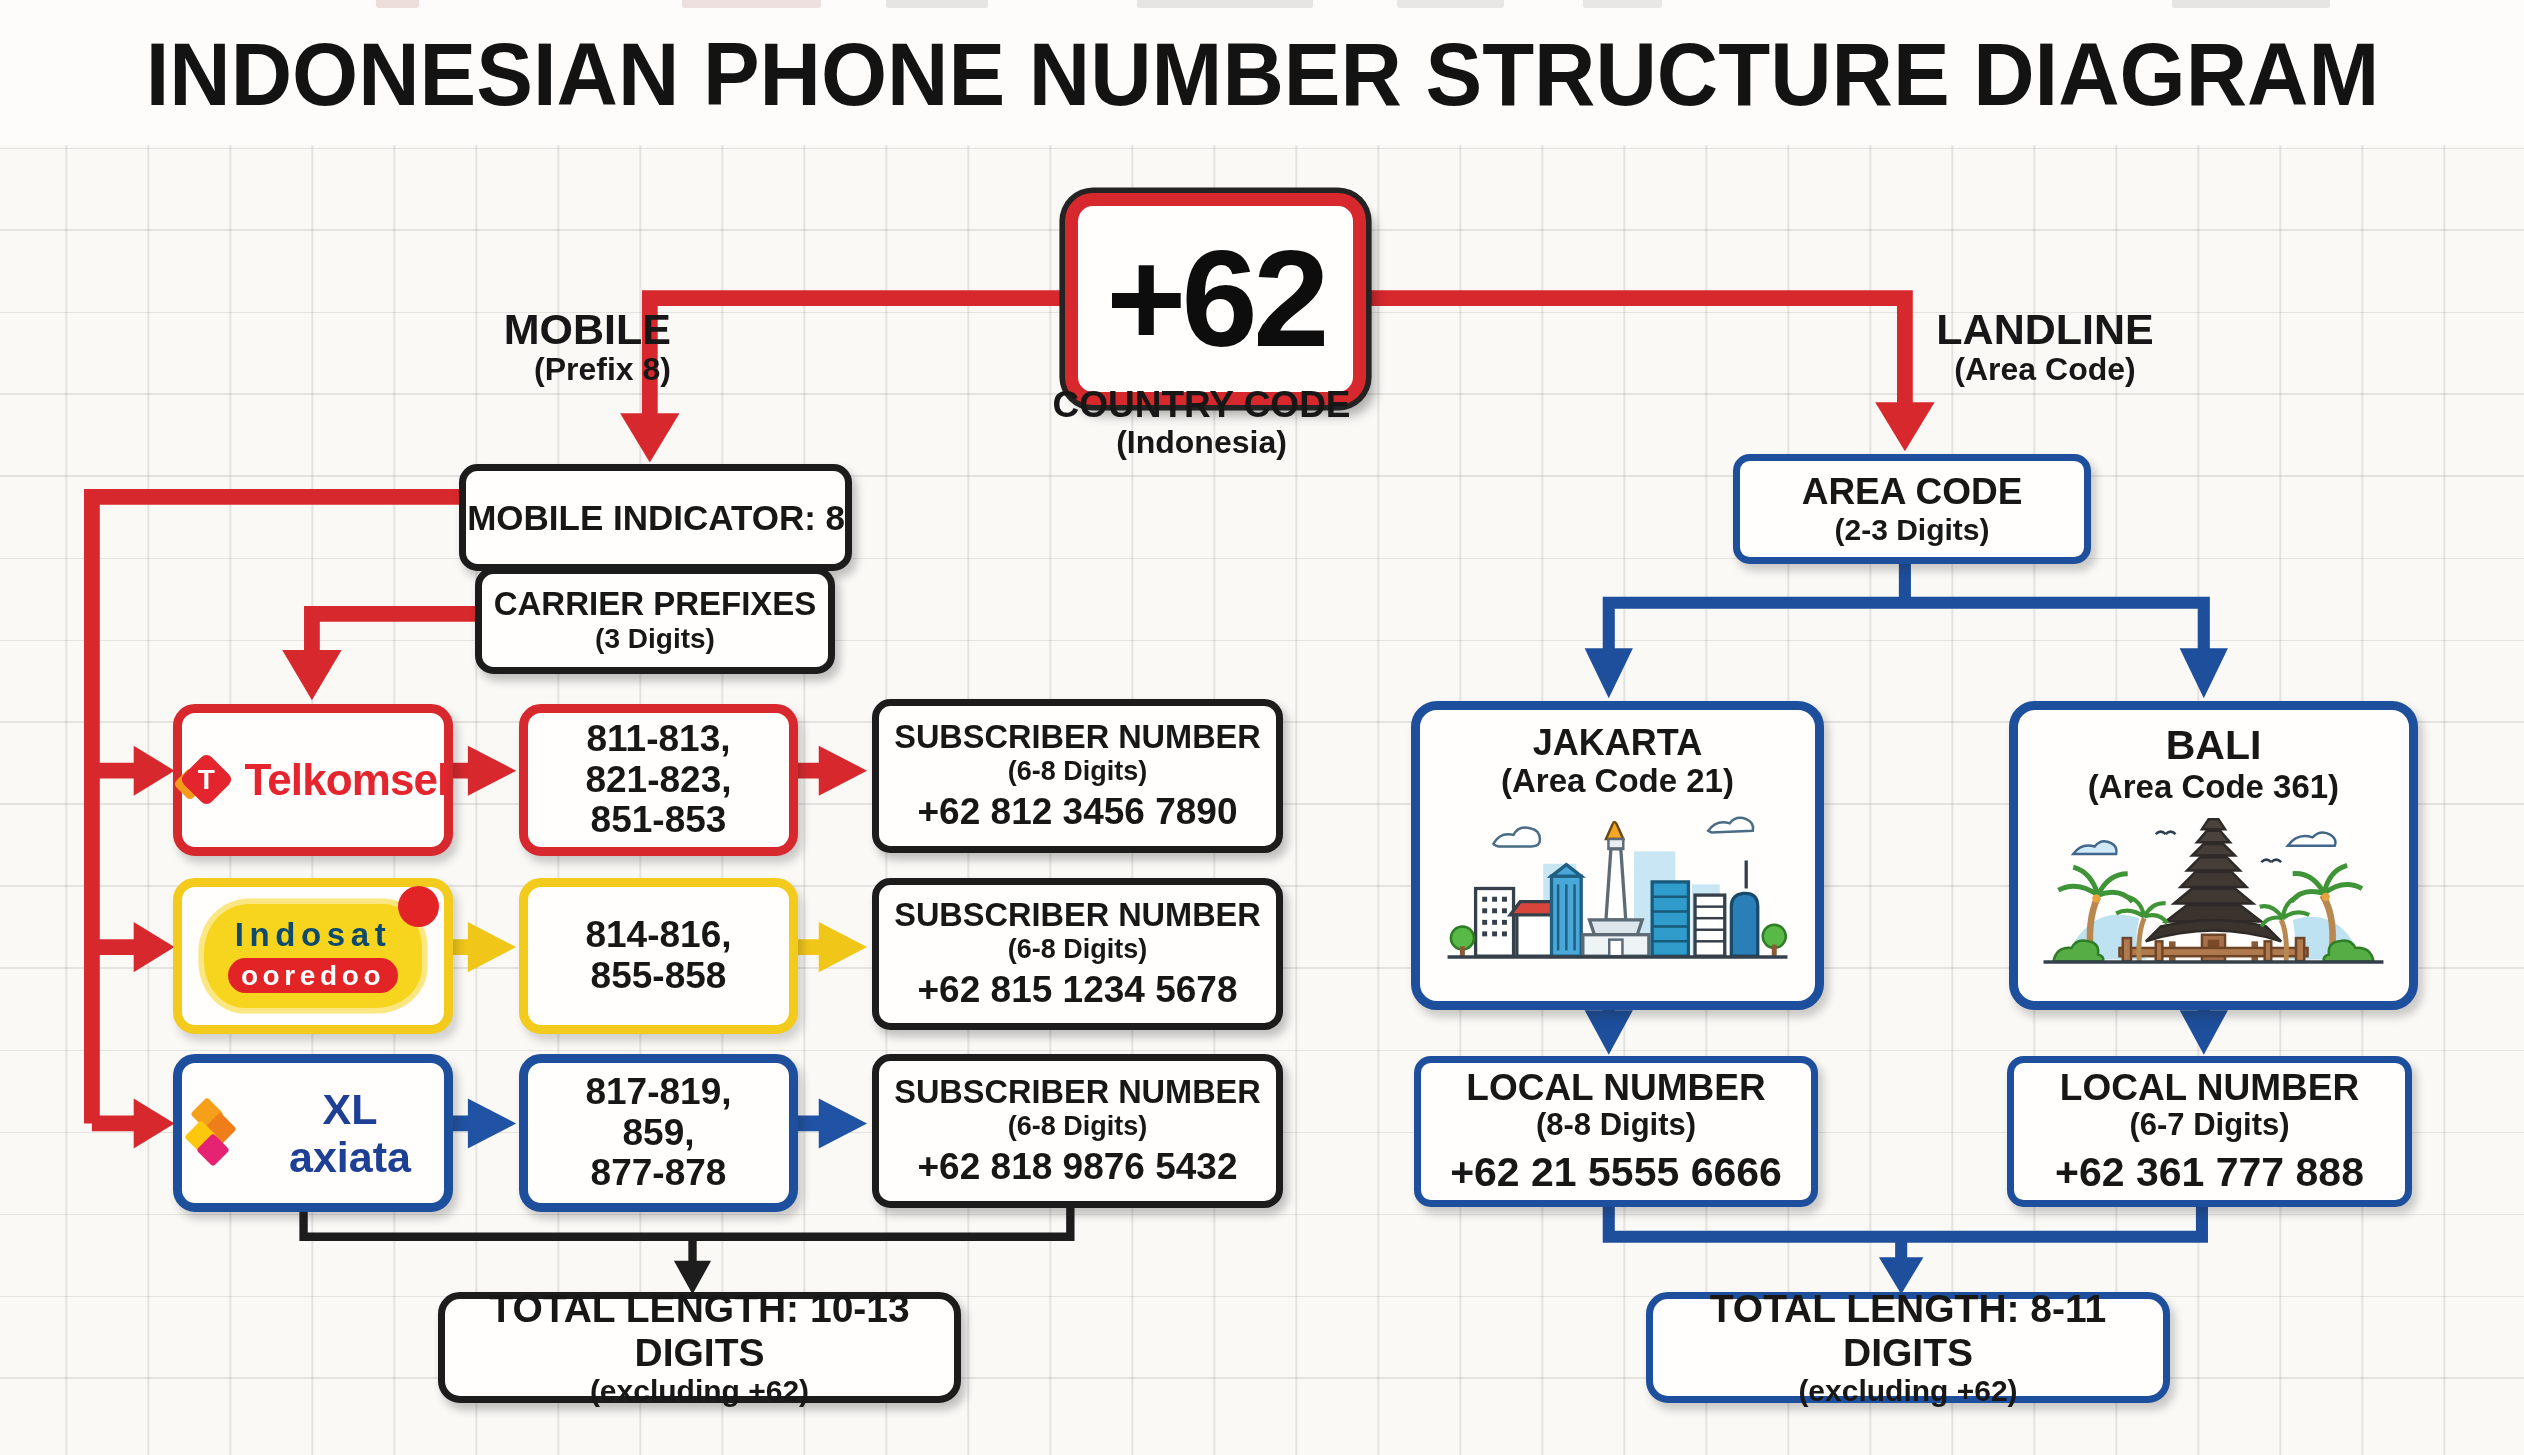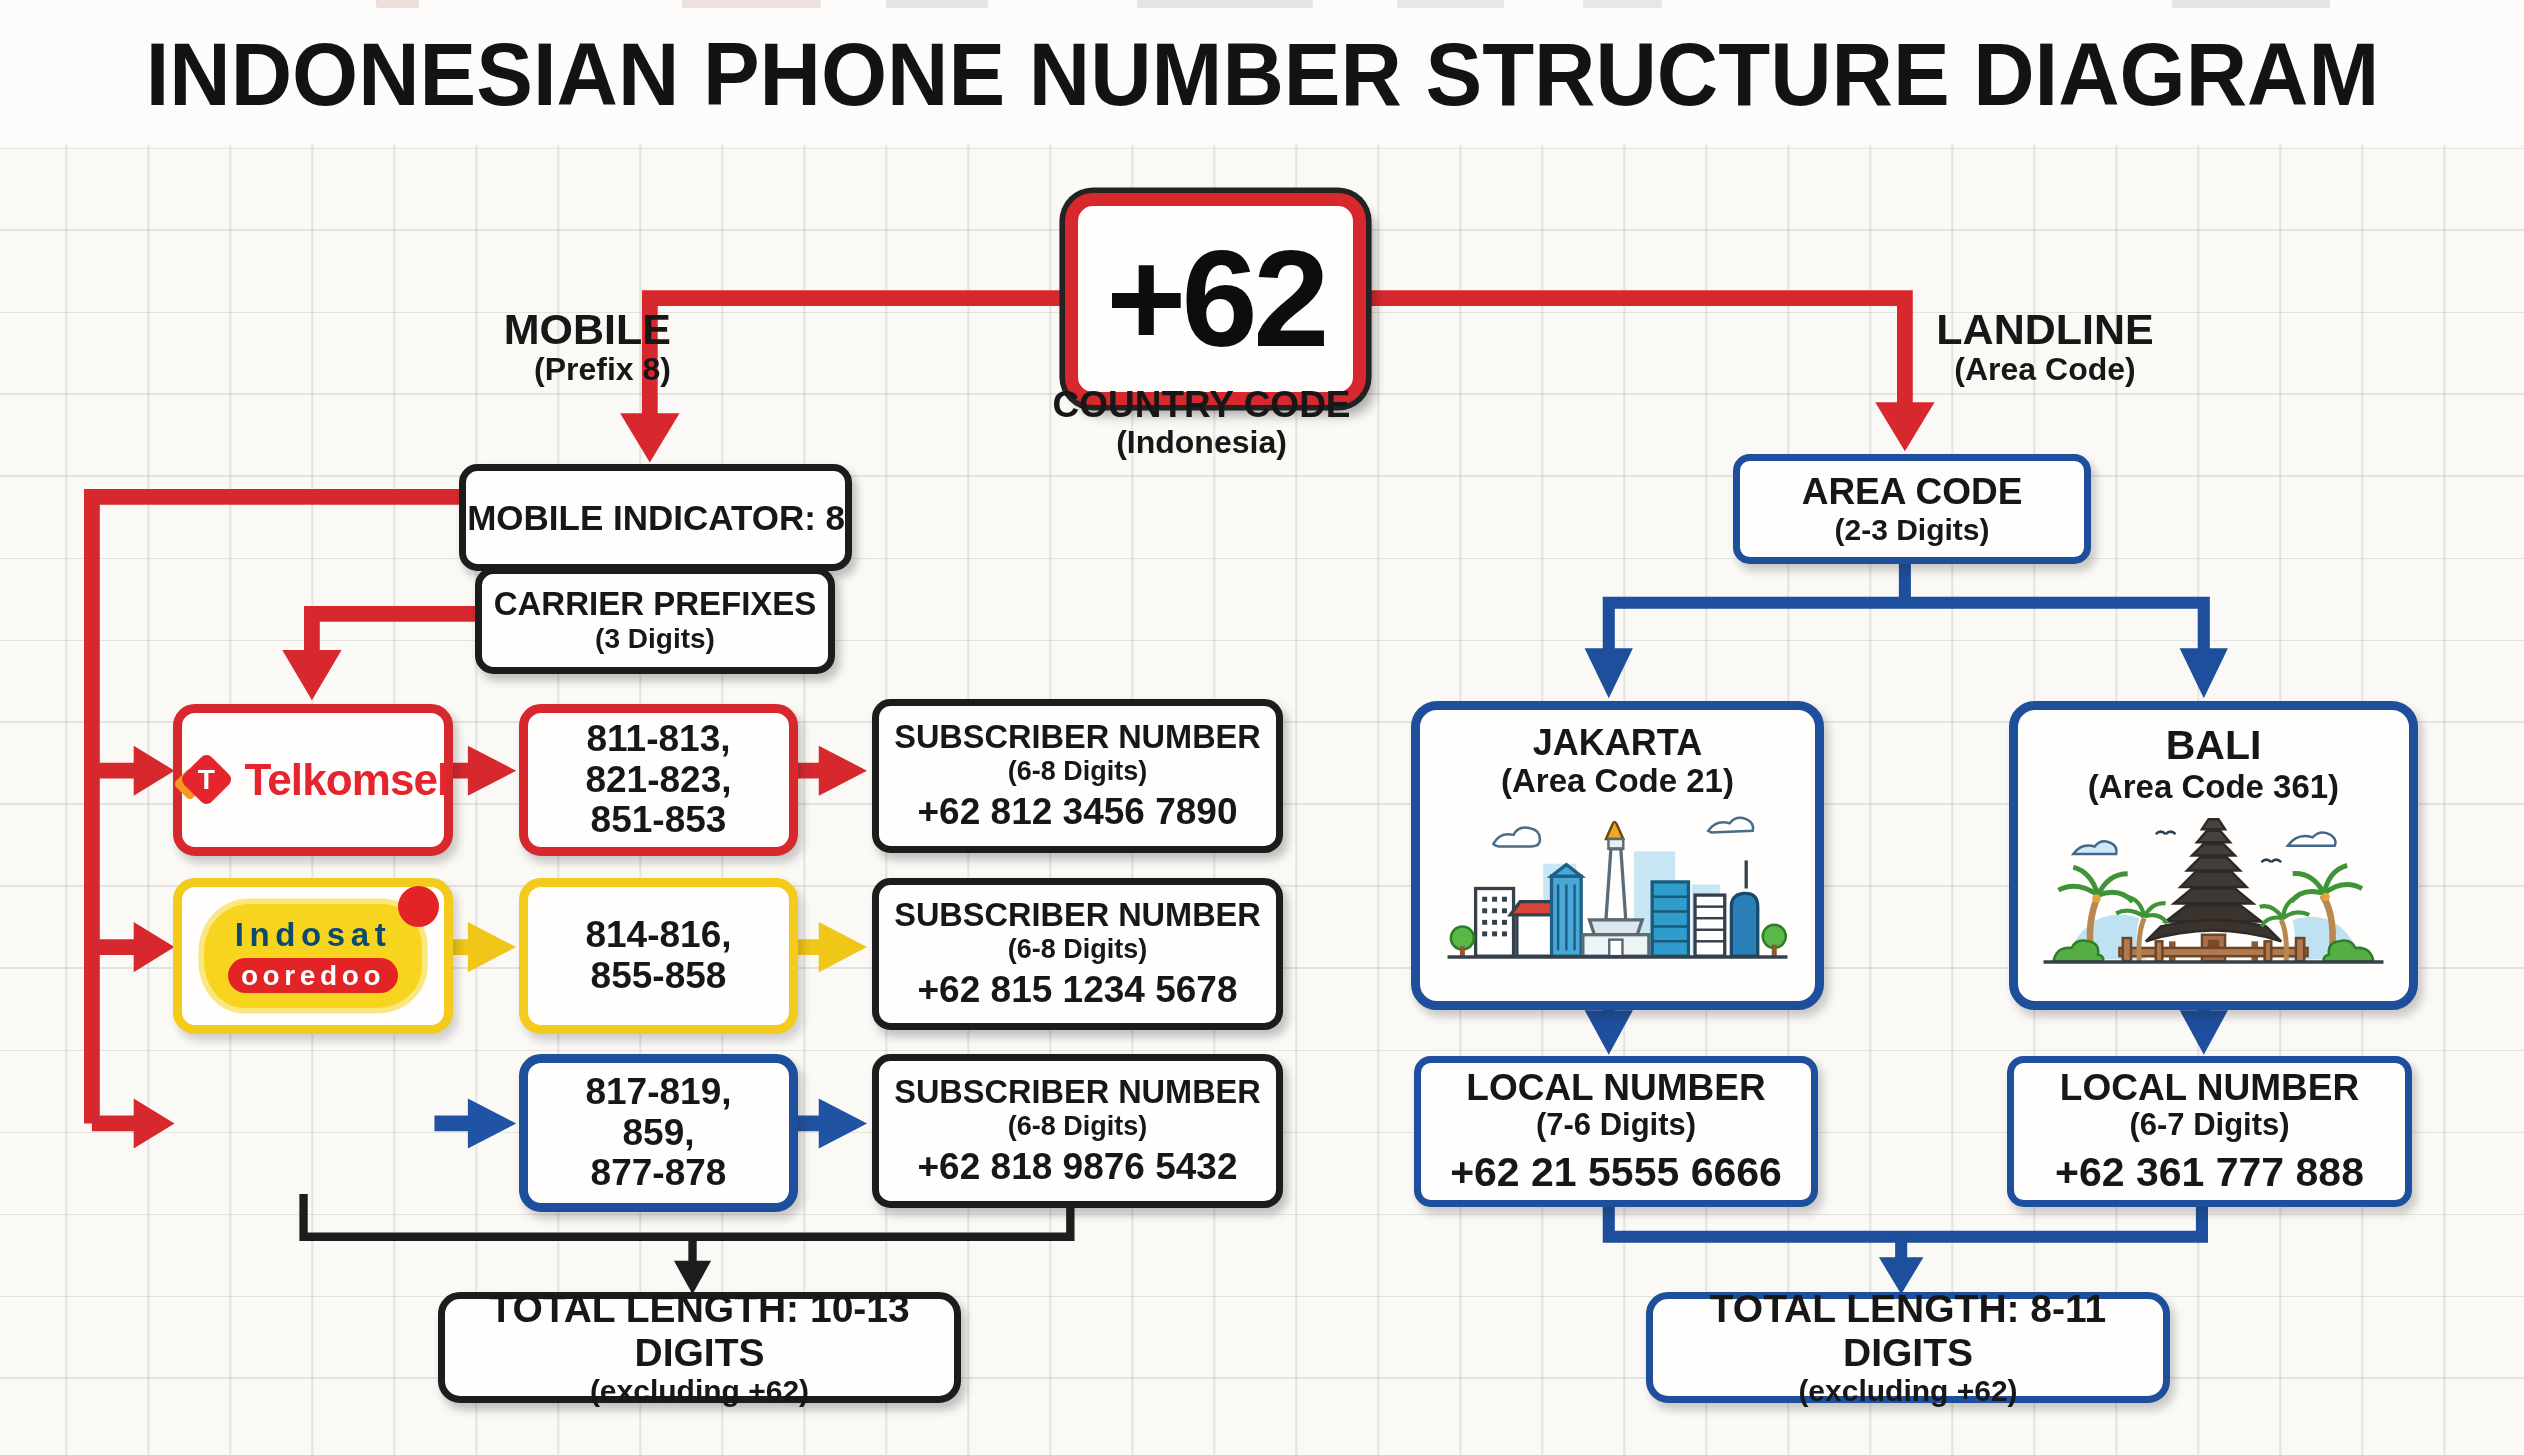--- a/index.html
+++ b/index.html
@@ -209,20 +209,31 @@
   <div class="box yl" style="left:519px;top:878px;width:261px;height:138px;">
     <span class="t-num">814-816,</span>
     <span class="t-num">855-858</span>
   </div>
   <div class="box bk" style="left:872px;top:878px;width:397px;height:138px;">
     <span style="font-size:32.5px;font-weight:800;">SUBSCRIBER NUMBER</span>
     <span style="font-size:27px;font-weight:700;">(6-8 Digits)</span>
     <span class="t-ex">+62 815 1234 5678</span>
   </div>
 
+  <div class="box bl" style="left:173px;top:1054px;width:262px;height:140px;">
+    <div class="logo-row">
+      <span class="xl-emblem">
+        <i class="a"></i>
+          <i class="b"></i>
+          <i class="c"></i>
+          <i class="d"></i>
+      </span>
+      <span class="xl-text">XL axiata</span>
+    </div>
+  </div>
   <div class="box bl" style="left:519px;top:1054px;width:261px;height:140px;">
     <span class="t-num">817-819,</span>
     <span class="t-num">859,</span>
     <span class="t-num">877-878</span>
   </div>
   <div class="box bk" style="left:872px;top:1054px;width:397px;height:140px;">
     <span style="font-size:32.5px;font-weight:800;">SUBSCRIBER NUMBER</span>
     <span style="font-size:27px;font-weight:700;">(6-8 Digits)</span>
     <span class="t-ex">+62 818 9876 5432</span>
   </div>
@@ -368,21 +379,21 @@
       </g>
 
       <path d="M16 182 q4 -18 22 -16 q6 -12 20 -8 q14 2 12 16 q8 2 6 8 z" fill="#57ad45" stroke="#2f7d27" stroke-width="3"></path>
       <path d="M404 182 q-4 -18 -22 -16 q-6 -12 -20 -8 q-14 2 -12 16 q-8 2 -6 8 z" fill="#57ad45" stroke="#2f7d27" stroke-width="3"></path>
       <line x1="4" y1="183" x2="416" y2="183" stroke="#35404a" stroke-width="4"></line>
     </svg>
   </div>
 
   <div class="box blthin" style="left:1414px;top:1056px;width:390px;height:137px;">
     <span style="font-size:37px;font-weight:800;">LOCAL NUMBER</span>
-    <span style="font-size:31px;font-weight:700;">(7-6 Digits)</span>
+    <span style="font-size:31px;font-weight:700;">(8-8 Digits)</span>
     <span class="t-ex2">+62 21 5555 6666</span>
   </div>
   <div class="box blthin" style="left:2007px;top:1056px;width:391px;height:137px;">
     <span style="font-size:37px;font-weight:800;">LOCAL NUMBER</span>
     <span style="font-size:31px;font-weight:700;">(6-7 Digits)</span>
     <span class="t-ex2">+62 361 777 888</span>
   </div>
 
   <div class="box blthin" style="left:1646px;top:1292px;width:510px;height:97px;border-radius:22px;">
     <span style="font-size:39px;font-weight:800;">TOTAL LENGTH: 8-11 DIGITS</span>

